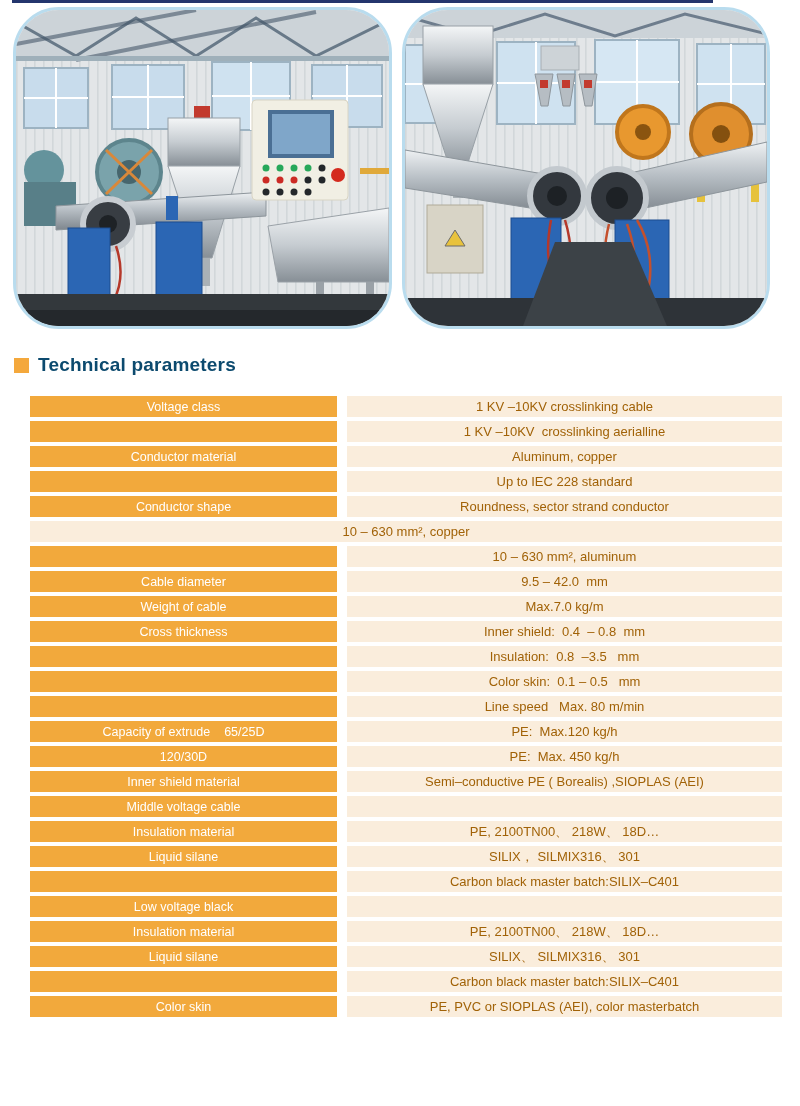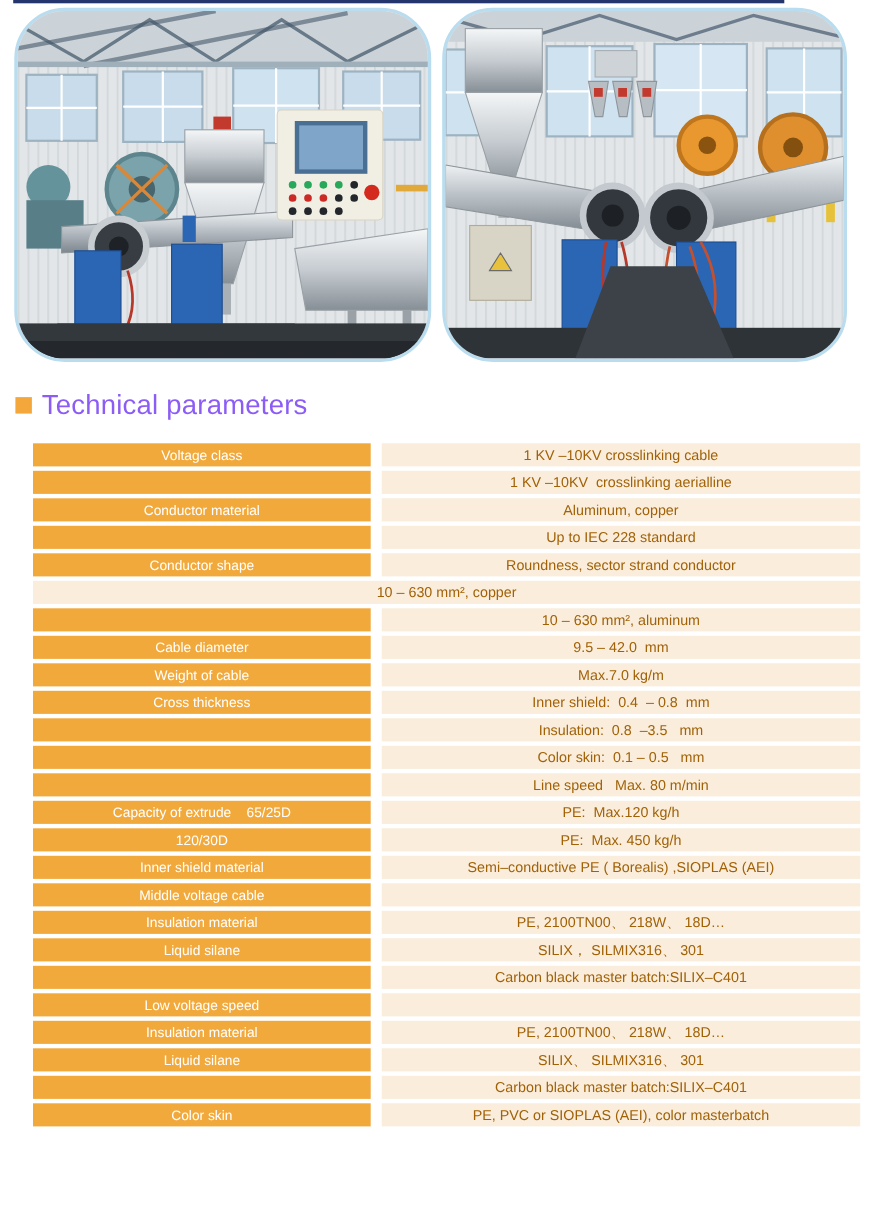--- a/index.html
+++ b/index.html
@@ -29,21 +29,21 @@
   .photo-frame.p1 { width:373px; height:316px; }
   .photo-frame.p2 { width:362px; height:316px; }
   .photo-frame svg { display:block; width:100%; height:100%; }
 
   .section-head {
     display:flex; align-items:center; gap:9px;
     margin:25px 0 0 14px;
   }
   .bullet { width:15px; height:15px; background:#f4a83c; }
   .section-title {
-    color:#8b5cf6; font-size:25px; font-weight:normal; letter-spacing:.2px;
+    color:#0c4a6e; font-size:19px; font-weight:bold; letter-spacing:.2px;
   }
 
   .param-table { margin:20px 0 0 30px; width:752px; }
   .param-row { display:flex; gap:10px; margin-bottom:4px;align-items:flex-end; }
   .label-cell {
     width:307px; height:21px; flex:0 0 307px;
     background:#f2a93c; color:#ffffff;
     font-size:12.5px;
     display:flex; align-items:center; justify-content:center;
     white-space:pre;
@@ -295,21 +295,21 @@
   </div>
     <div class="param-row">
     <div class="label-cell">Liquid silane</div>
     <div class="value-cell">SILIX， SILMIX316、 301</div>
   </div>
     <div class="param-row">
     <div class="label-cell"></div>
     <div class="value-cell">Carbon black master batch:SILIX–C401</div>
   </div>
     <div class="param-row">
-    <div class="label-cell">Low voltage speed</div>
+    <div class="label-cell">Low voltage black</div>
     <div class="value-cell"></div>
   </div>
     <div class="param-row">
     <div class="label-cell">Insulation material</div>
     <div class="value-cell">PE, 2100TN00、 218W、 18D…</div>
   </div>
     <div class="param-row">
     <div class="label-cell">Liquid silane</div>
     <div class="value-cell">SILIX、 SILMIX316、 301</div>
   </div>

